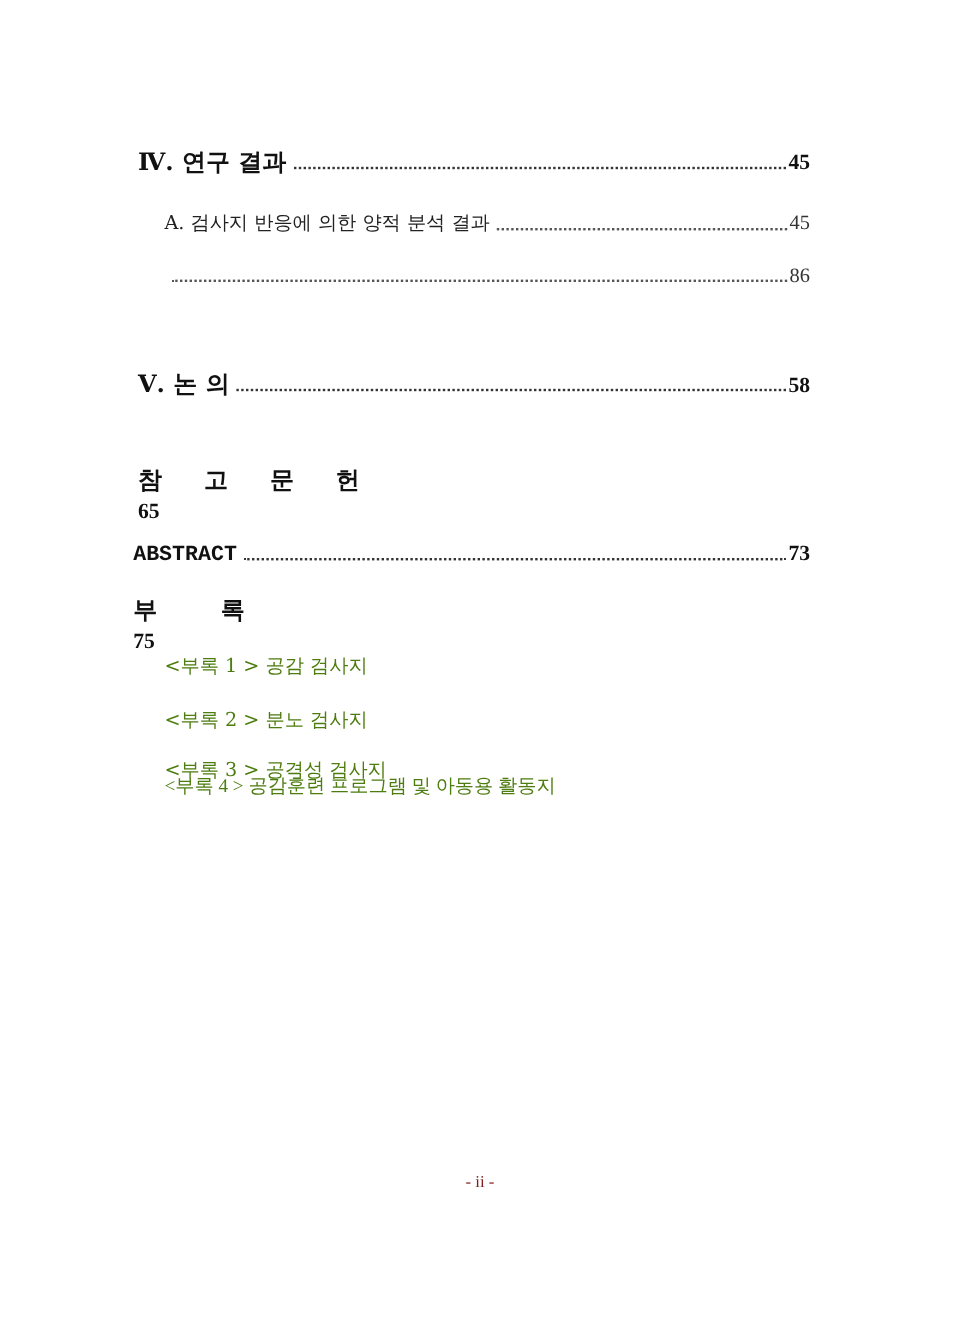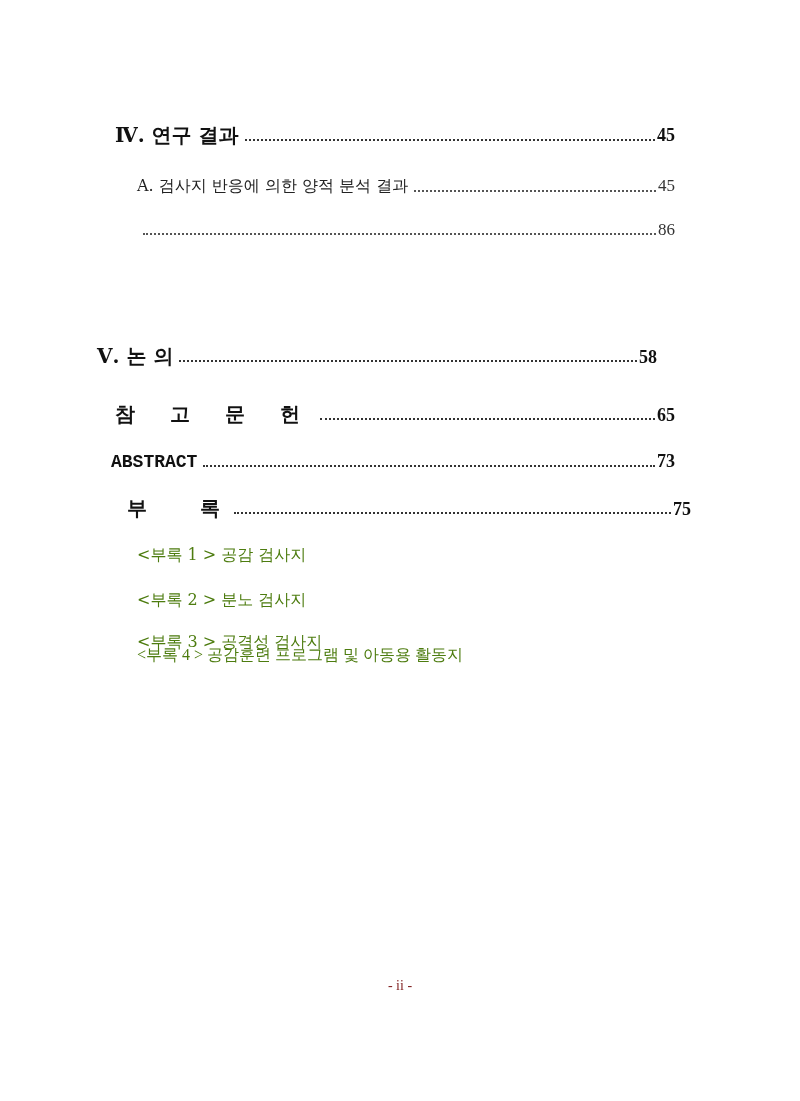--- a/index.html
+++ b/index.html
@@ -46,39 +46,39 @@
     <span class="label">A. 검사지 반응에 의한 양적 분석 결과</span>
     <span class="dots"></span>
     <span class="page">45</span>
   </div>
 
   <div class="row h2" style="top:220px; left:137px; width:538px;">
     <span class="dots"></span>
     <span class="page">86</span>
   </div>
 
-  <div class="row h1" style="top:307px; left:97px; width:560px;margin-top:36px;">
+  <div class="row h1" style="top:307px; left:115px; width:560px;">
     <span class="label">Ⅴ. 논 의</span>
     <span class="dots"></span>
     <span class="page">58</span>
   </div>
 
-  <div class="row h1" style="top:401px; left:115px; width:560px;">
+  <div class="row h1" style="top:387px; left:115px; width:560px;flex-direction:column;">
     <span class="label spaced">참 고 문 헌</span>
     <span class="dots"></span>
     <span class="page">65</span>
   </div>
 
   <div class="row h1" style="top:451px; left:111px; width:564px; font-size:18px;">
     <span class="label" style="font-family:Liberation Mono, monospace;">ABSTRACT</span>
     <span class="dots"></span>
     <span class="page">73</span>
   </div>
 
-  <div class="row h1" style="top:495px; left:127px; width:564px;">
+  <div class="row h1" style="top:495px; left:111px; width:564px;flex-direction:column;">
     <span class="label" style="white-space:pre; letter-spacing:8px;">부   록</span>
     <span class="dots"></span>
     <span class="page">75</span>
   </div>
 
   <div class="appendix" style="top:545px;">&lt;부록 1 &gt; 공감 검사지</div>
   <div class="appendix" style="top:590px;">&lt;부록 2 &gt; 분노 검사지</div>
   <div class="appendix" style="top:632px;">&lt;부록 3 &gt; 공격성 검사지</div>
   <div class="appendix" style="top:645px;font-family:Liberation Serif, serif;">&lt;부록 4 &gt; 공감훈련 프로그램 및 아동용 활동지</div>
 

